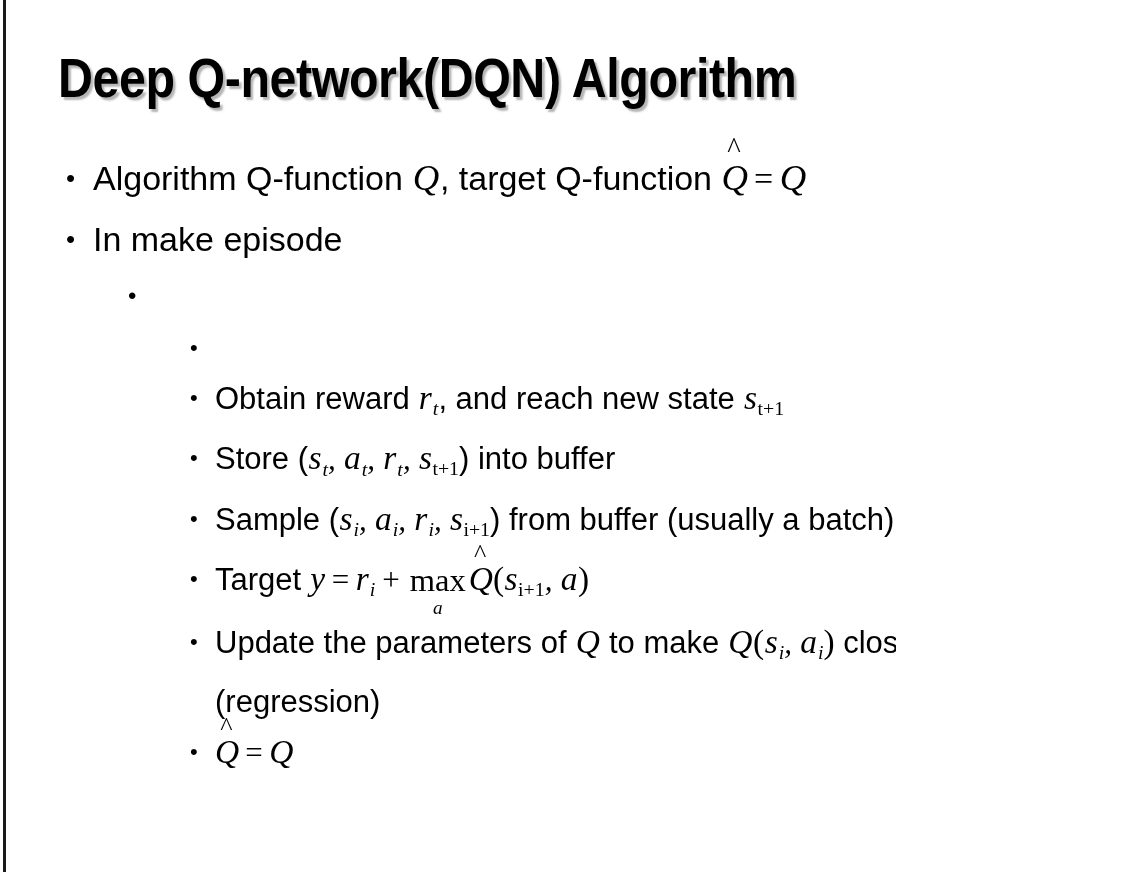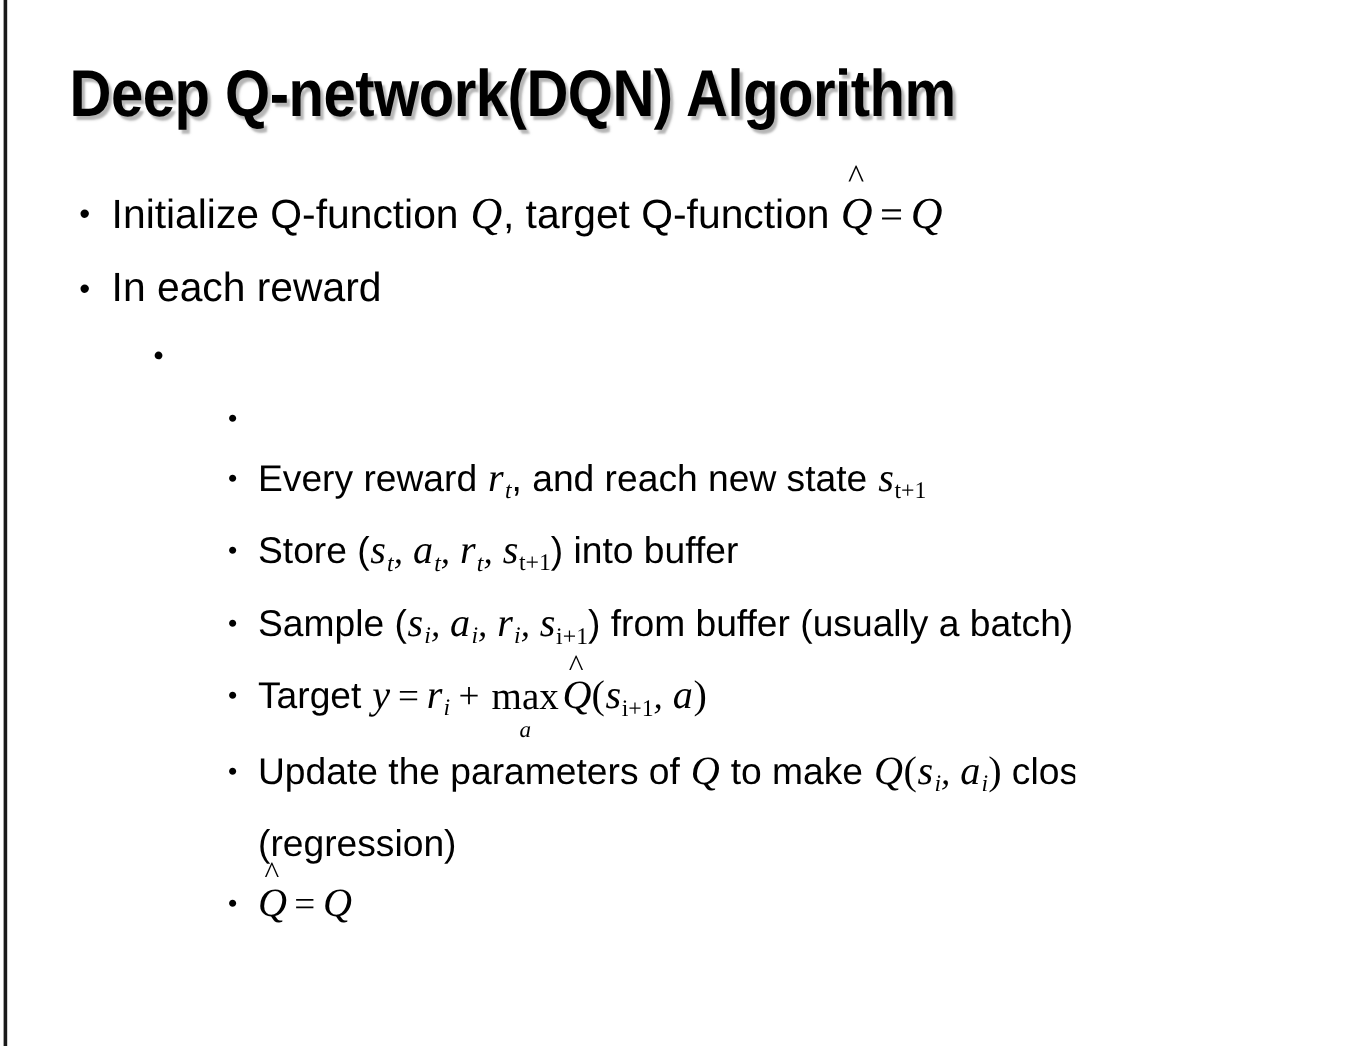--- a/index.html
+++ b/index.html
@@ -184,39 +184,39 @@
 <div class="slide">
 
   <div class="edge-line"></div>
 
   <div class="slide-title">Deep Q-network(DQN) Algorithm</div>
 
   <div class="body-area">
 
     <div class="bullet-row lvl1">
       <span class="bullet-dot">•</span>
-      <span class="bullet-text"><span>Initialize Q-function </span><span class="mathv">Q</span><span>, target Q-function </span><span class="hatwrap nowrap"><span class="hatmark">^</span><span>Q</span></span><span class="eqsign">=</span><span class="mathv">Q</span></span>
+      <span class="bullet-text"><span>Algorithm Q-function </span><span class="mathv">Q</span><span>, target Q-function </span><span class="hatwrap nowrap"><span class="hatmark">^</span><span>Q</span></span><span class="eqsign">=</span><span class="mathv">Q</span></span>
     </div>
 
     <div class="bullet-row lvl1">
       <span class="bullet-dot">•</span>
-      <span class="bullet-text">In each reward</span>
+      <span class="bullet-text">In make episode</span>
     </div>
 
     <div class="bullet-row lvl2">
       <span class="bullet-dot">•</span>
     </div>
 
     <div class="bullet-row lvl3">
       <span class="bullet-dot">•</span>
     </div>
 
     <div class="bullet-row lvl3">
       <span class="bullet-dot">•</span>
-      <span class="bullet-text"><span>Every reward </span><span class="nowrap"><span class="mathv">r</span><span class="msub">t</span></span><span>, and reach new state </span><span class="nowrap"><span class="mathv">s</span><span class="msub-up">t+1</span></span></span>
+      <span class="bullet-text"><span>Obtain reward </span><span class="nowrap"><span class="mathv">r</span><span class="msub">t</span></span><span>, and reach new state </span><span class="nowrap"><span class="mathv">s</span><span class="msub-up">t+1</span></span></span>
     </div>
 
     <div class="bullet-row lvl3">
       <span class="bullet-dot">•</span>
       <span class="bullet-text"><span>Store (</span><span class="nowrap"><span class="mathv">s</span><span class="msub">t</span><span class="comma-m">, </span><span class="mathv">a</span><span class="msub">t</span><span class="comma-m">, </span><span class="mathv">r</span><span class="msub">t</span><span class="comma-m">, </span><span class="mathv">s</span><span class="msub-up">t+1</span></span><span>) into buffer</span></span>
     </div>
 
     <div class="bullet-row lvl3">
       <span class="bullet-dot">•</span>
       <span class="bullet-text"><span>Sample (</span><span class="nowrap"><span class="mathv">s</span><span class="msub">i</span><span class="comma-m">, </span><span class="mathv">a</span><span class="msub">i</span><span class="comma-m">, </span><span class="mathv">r</span><span class="msub">i</span><span class="comma-m">, </span><span class="mathv">s</span><span class="msub-up">i+1</span></span><span>) from buffer (usually a batch)</span></span>

